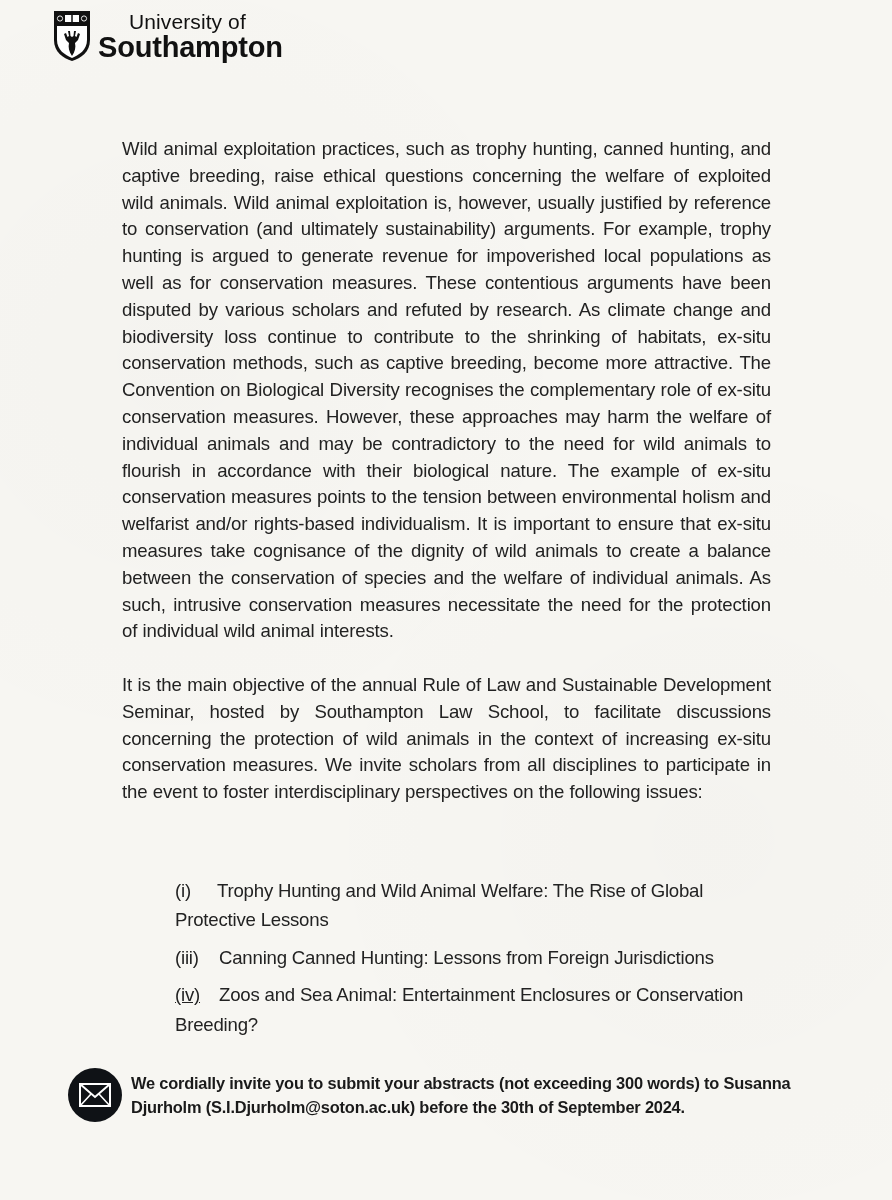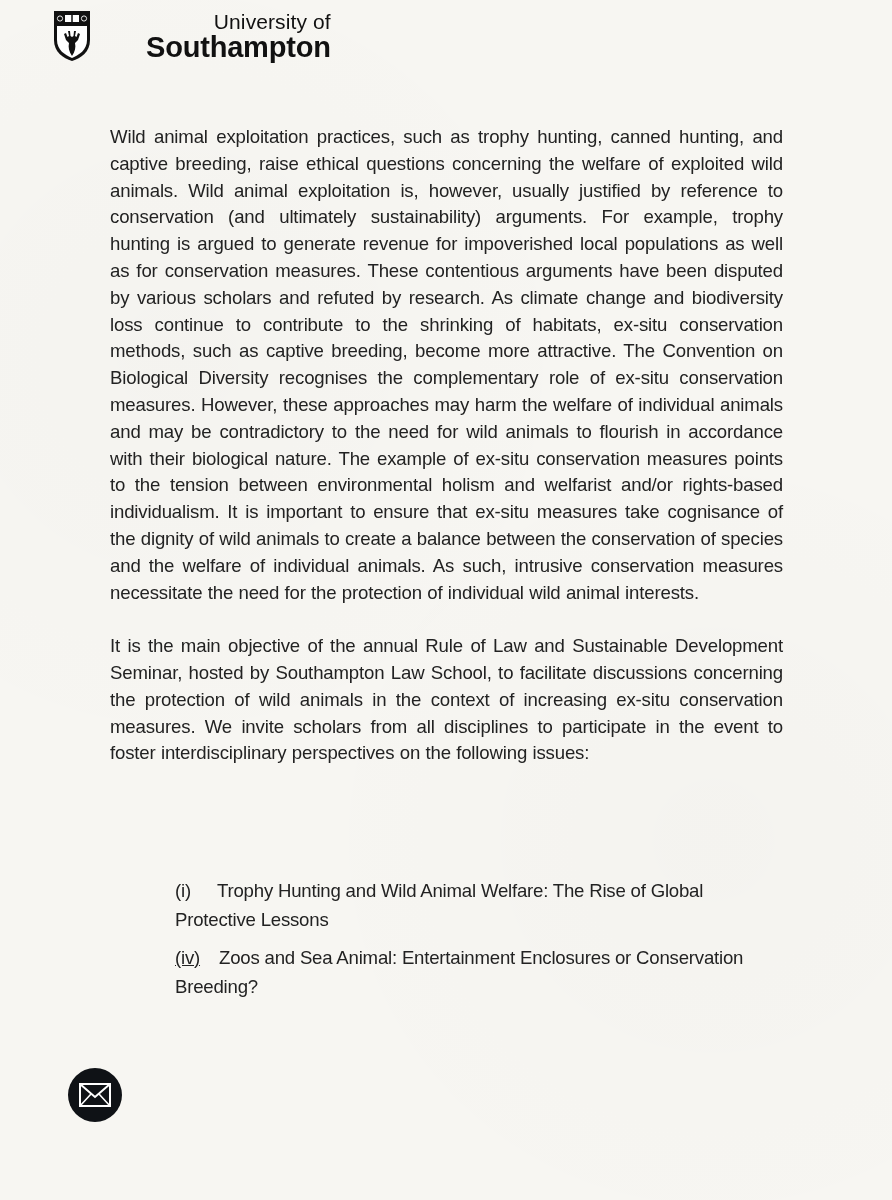--- a/index.html
+++ b/index.html
@@ -42,41 +42,39 @@
       flex-direction: column;
       line-height: 1;
       color: #111;
     }
     .logo-line1 {
       font-size: 21px;
       font-weight: 400;
       letter-spacing: 0.1px;
       margin-left: 31px;
       margin-bottom: 1px;
-      text-align: right;
     }
     .logo-line2 {
       font-size: 29px;
       font-weight: 700;
       letter-spacing: -0.2px;
-      margin-left: 48px;
     }
 
     
     .content {
       position: absolute;
       left: 110px;
       top: 124px;
       width: 673px;
       font-size: 18.6px;
       line-height: 26.8px;
       color: #222;
     }
     .content p {
-      margin: 0;
+      margin: 12px;
       text-align: justify;
       text-align-last: left;
       letter-spacing: -0.15px;
       word-spacing: 0.3px;
     }
     .content p + p {
       margin-top: 26.8px;
     }
 
     .issues {
@@ -166,29 +164,36 @@
   <main class="content">
     <p>Wild animal exploitation practices, such as trophy hunting, canned hunting, and captive breeding, raise ethical questions concerning the welfare of exploited wild animals. Wild animal exploitation is, however, usually justified by reference to conservation (and ultimately sustainability) arguments. For example, trophy hunting is argued to generate revenue for impoverished local populations as well as for conservation measures. These contentious arguments have been disputed by various scholars and refuted by research. As climate change and biodiversity loss continue to contribute to the shrinking of habitats, ex-situ conservation methods, such as captive breeding, become more attractive. The Convention on Biological Diversity recognises the complementary role of ex-situ conservation measures. However, these approaches may harm the welfare of individual animals and may be contradictory to the need for wild animals to flourish in accordance with their biological nature. The example of ex-situ conservation measures points to the tension between environmental holism and welfarist and/or rights-based individualism. It is important to ensure that ex-situ measures take cognisance of the dignity of wild animals to create a balance between the conservation of species and the welfare of individual animals. As such, intrusive conservation measures necessitate the need for the protection of individual wild animal interests.</p>
     <p>It is the main objective of the annual Rule of Law and Sustainable Development Seminar, hosted by Southampton Law School, to facilitate discussions concerning the protection of wild animals in the context of increasing ex-situ conservation measures. We invite scholars from all disciplines to participate in the event to foster interdisciplinary perspectives on the following issues:</p>
   </main>
 
   <ol class="issues">
     <li class="i">
       <span class="num">(i)</span><span>Trophy Hunting and Wild Animal Welfare: The Rise of Global</span><br>
       <span>Protective Lessons</span>
     </li>
+    <li class="iii">
+      <span class="num">(iii)</span><span>Canning Canned Hunting: Lessons from Foreign Jurisdictions</span>
+    </li>
     <li class="iv">
       <span class="num">(iv)</span><span>Zoos and Sea Animal: Entertainment Enclosures or Conservation</span><br>
       <span>Breeding?</span>
     </li>
   </ol>
 
   <footer class="cta">
     <div class="mail-circle">
       <svg width="32" height="24" viewBox="0 0 32 24" xmlns="http://www.w3.org/2000/svg">
         <rect x="1" y="1" width="30" height="22" fill="none" stroke="#ffffff" stroke-width="2"></rect>
         <path d="M1 1 L16 14 L31 1" fill="none" stroke="#ffffff" stroke-width="2"></path>
         <path d="M1 23 L12 11 M31 23 L20 11" fill="none" stroke="#ffffff" stroke-width="1.6"></path>
       </svg>
     </div>
+    <div class="cta-text">
+      <span>We cordially invite you to submit your abstracts (not exceeding 300 words) to Susanna</span>
+      <span>Djurholm (S.I.Djurholm@soton.ac.uk) before the 30th of September 2024.</span>
+    </div>
   </footer>
 
 </div>
 
 </body></html>

